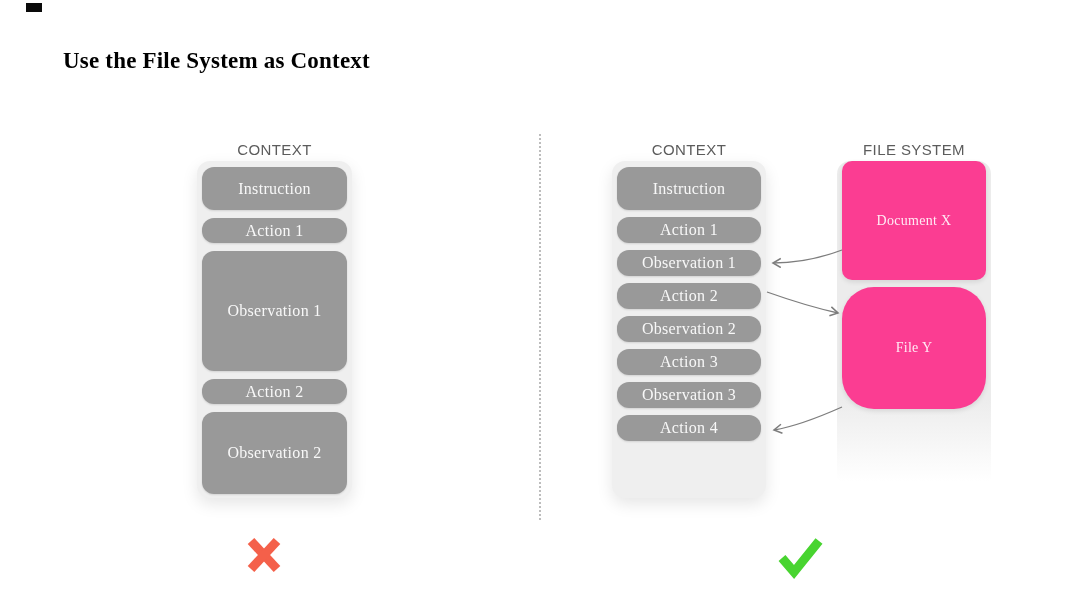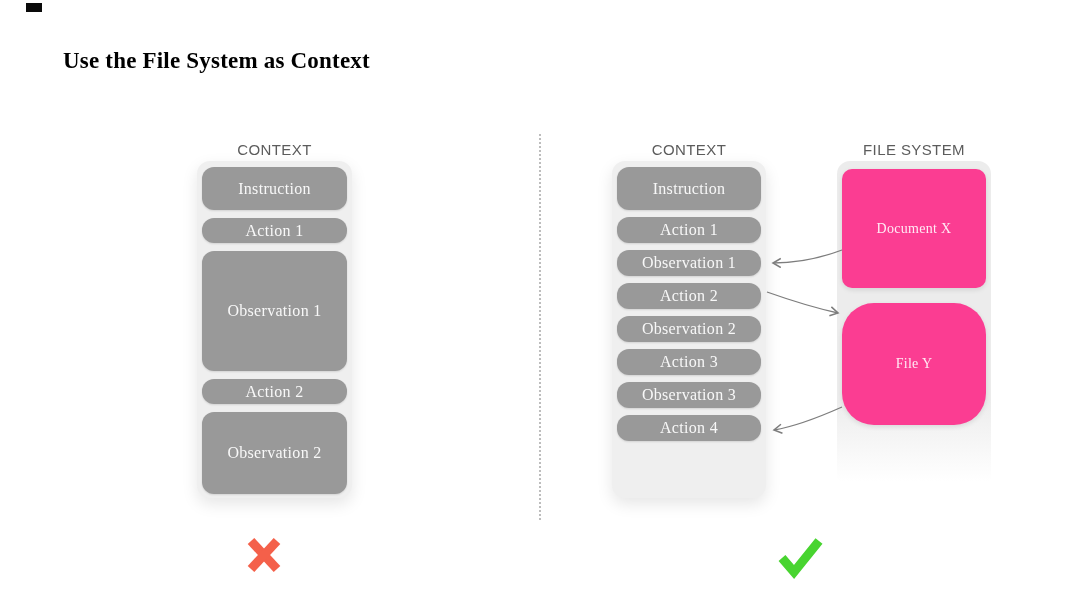--- a/index.html
+++ b/index.html
@@ -35,21 +35,21 @@
 
   .panel {
     position: absolute; top: 161px;
     border-radius: 13px; background: #efefef;
     box-shadow: 0 6px 16px rgba(0,0,0,0.10);
     display: flex; flex-direction: column;
   }
   .panel-left  { left: 197px; width: 155px; height: 337px; padding: 6px 5px 5px 5px; gap: 8px; }
   .panel-right { left: 612px; width: 154px; height: 337px; padding: 6px 5px 23px 5px; gap: 7px; }
   .panel-fs {
-    left: 837px; width: 154px; height: 330px; padding: 8px 5px; gap: 15px;
+    left: 837px; width: 154px; height: 330px; padding: 0 5px; gap: 7px;
     background: linear-gradient(to bottom, #ececec 0%, #ececec 72%, rgba(236,236,236,0) 97%);
     box-shadow: none;
   }
   .cbox {
     background: #999999; border-radius: 12px;
     color: rgba(255,255,255,0.93);
     font-family: "Liberation Serif", "DejaVu Serif", serif;
     font-size: 16px; letter-spacing: 0.3px;
     display: flex; align-items: center; justify-content: center;
     box-shadow: 0 1px 2px rgba(0,0,0,0.12);

